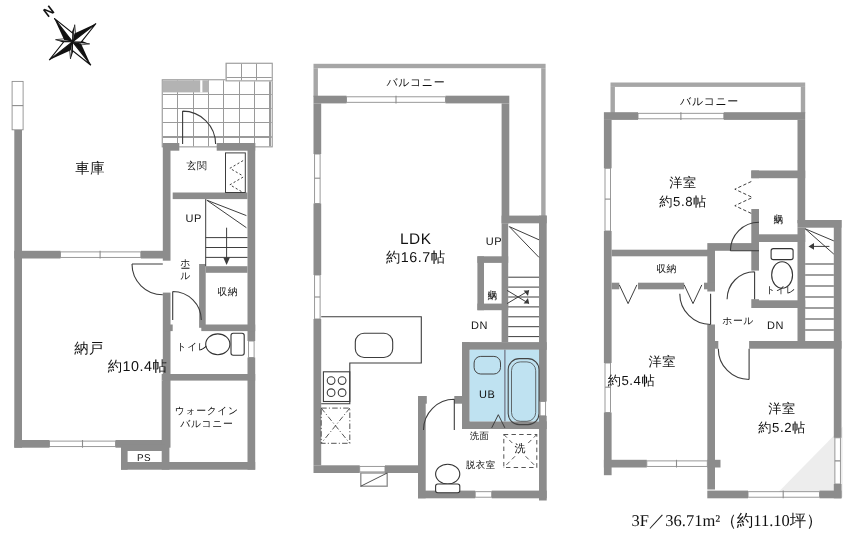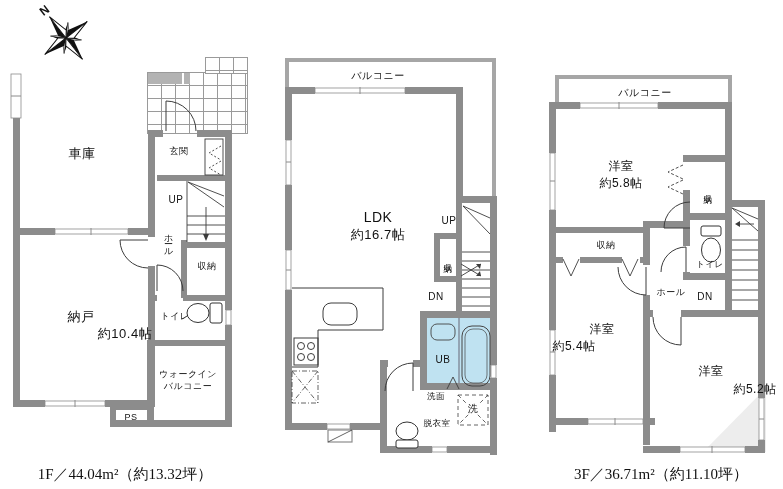--- a/index.html
+++ b/index.html
@@ -367,17 +367,16 @@
   <div class="lbl s12" style="left:621px;top:166px;">洋室</div>
   <div class="lbl s12" style="left:621px;top:183px;">約5.8帖</div>
   <div class="lbl s85 vert" style="left:708px;top:189px;">収納</div>
   <div class="lbl s85" style="left:710px;top:264px;">トイレ</div>
   <div class="lbl s9" style="left:606px;top:245px;">収納</div>
   <div class="lbl s9" style="left:671px;top:292px;">ホール</div>
   <div class="lbl s10" style="left:705px;top:297px;">DN</div>
   <div class="lbl s12" style="left:602px;top:329px;">洋室</div>
   <div class="lbl s12" style="left:574px;top:346px;">約5.4帖</div>
   <div class="lbl s12" style="left:711px;top:371px;">洋室</div>
-  <div class="lbl s12" style="left:711px;top:389px;margin-left:44px;">約5.2帖</div>
-
-  <div class="cap" style="left:125px;top:474px;">1F／44.04m²（約13.32坪）</div>
+  <div class="lbl s12" style="left:711px;top:389px;">約5.2帖</div>
+
   <div class="cap" style="left:661px;top:474px;">3F／36.71m²（約11.10坪）</div>
 </div>
 
 </body></html>

